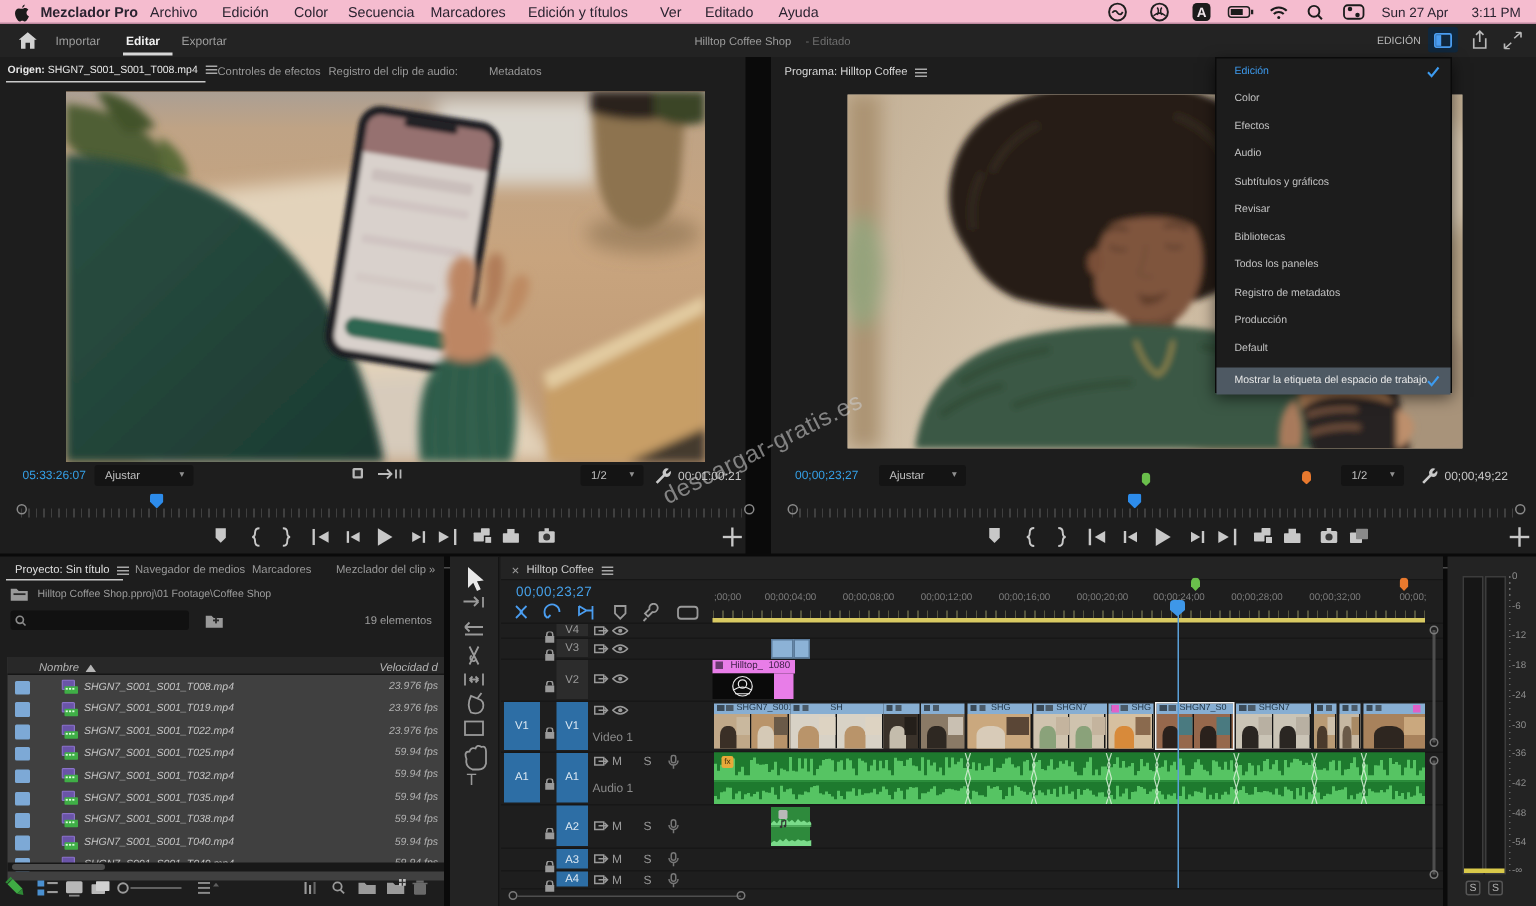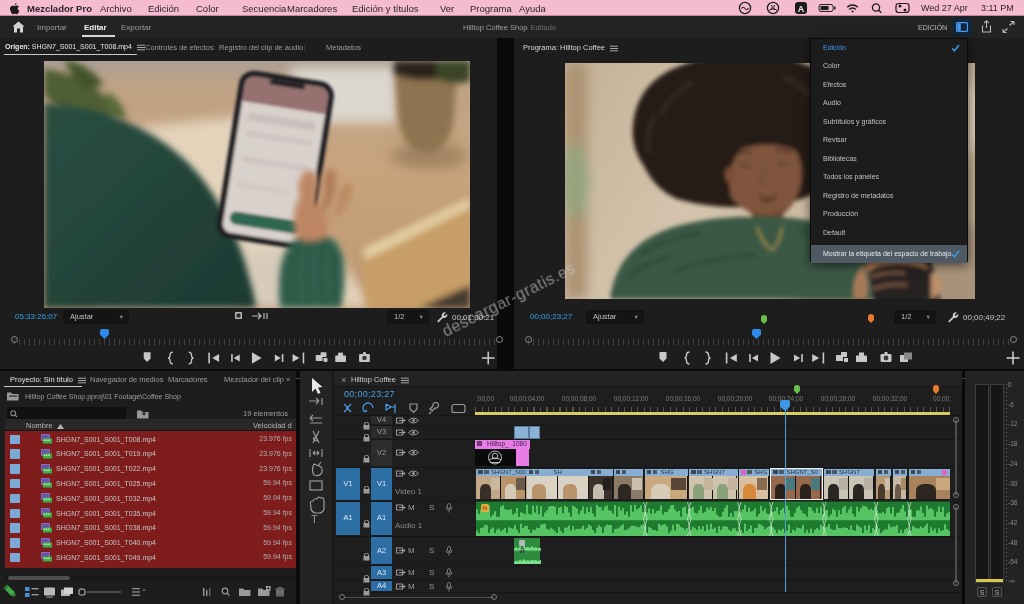--- a/index.html
+++ b/index.html
@@ -55,27 +55,27 @@
     <svg class="abs" style="left:8px; top:2px;" width="13" height="13" viewBox="0 0 13 13">
       <path d="M6.7,3.2 c0.1,-1 0.8,-1.9 1.7,-2.2 c0.1,1 -0.3,1.9 -1.7,2.2 z
                M6.5,3.9 c0.8,0 1.4,-0.5 2.3,-0.5 c0.8,0 1.6,0.4 2.1,1.1 c-1.8,1.1 -1.5,3.6 0.4,4.4
                c-0.3,0.9 -0.9,2.1 -1.7,2.9 c-0.6,0.6 -1.2,0.6 -1.8,0.3 c-0.6,-0.3 -1.2,-0.3 -1.9,0
                c-0.7,0.3 -1.2,0.3 -1.8,-0.3 C2.9,10.5 2,8.4 2,6.8 c0,-2 1.3,-3.1 2.6,-3.1 c0.8,0 1.3,0.2 1.9,0.2 z" fill="#1b1b1b"></path>
     </svg>
     <div class="mi" style="left:27px; font-weight:bold;">Mezclador Pro</div>
     <div class="mi" style="left:100px;">Archivo</div>
     <div class="mi" style="left:148px;">Edición</div>
     <div class="mi" style="left:196px;">Color</div>
-    <div class="mi" style="left:242px;text-align:right;">Secuencia</div>
+    <div class="mi" style="left:232px;text-align:right;">Secuencia</div>
     <div class="mi" style="left:287px;">Marcadores</div>
     <div class="mi" style="left:352px;">Edición y títulos</div>
     <div class="mi" style="left:440px;">Ver</div>
-    <div class="mi" style="left:470px;">Programa</div>
+    <div class="mi" style="left:470px;">Editado</div>
     <div class="mi" style="left:519px;">Ayuda</div>
-    <div class="mi" style="left:921px; font-size:9px; top:3px;">Wed 27 Apr</div>
+    <div class="mi" style="left:921px; font-size:9px; top:3px;">Sun 27 Apr</div>
     <div class="mi" style="left:981px; font-size:9px; top:3px;">3:11 PM</div>
     <svg class="abs" style="left:736px; top:1px;" width="176" height="14" viewBox="0 0 176 14">
       <g fill="none" stroke="#1f1f1f" stroke-width="1.3">
         <circle cx="9" cy="7" r="5.6"></circle>
         <path d="M5.5,7.5 q2,-2.5 3.5,0 q1.8,2.5 3.5,-0.5" stroke-width="1.2"></path>
         <circle cx="37" cy="7" r="5.6"></circle>
         <path d="M33,9.5 q4,-3.5 8,0 M35.5,4 q1.5,2 0,5 M38.5,4 q-1.5,2 0,5" stroke-width="1"></path>
       </g>
       <rect x="59" y="1" width="12" height="12" rx="3" fill="#1b1b1b"></rect>
       <text x="65" y="10.5" font-size="9" font-weight="bold" fill="#f0e6ec" text-anchor="middle" font-family="Liberation Sans">A</text>
@@ -102,21 +102,21 @@
 
   <div id="topbar">
     <svg class="abs" style="left:12px; top:5px;" width="13" height="12" viewBox="0 0 13 12">
       <path d="M6.5,0.5 L12.5,5.5 L11,5.5 L11,11.5 L8,11.5 L8,7.5 L5,7.5 L5,11.5 L2,11.5 L2,5.5 L0.5,5.5 Z" fill="#d2d2d2"></path>
     </svg>
     <div class="t" style="left:37px;">Importar</div>
     <div class="t" style="left:84px; color:#f2f2f2; font-weight:bold;">Editar</div>
     <div class="abs" style="left:82px; top:19px; width:33px; height:2px; background:#d8d8d8;"></div>
     <div class="t" style="left:121px;">Exportar</div>
     <div class="t" style="left:463px; font-size:7.5px;">Hilltop Coffee Shop</div>
-    <div class="t" style="left:526px; color:#6f6f6f; font-size:7.5px;">- Editado</div>
+    <div class="t" style="left:537px; color:#6f6f6f; font-size:7.5px;">- Editado</div>
     <div class="t" style="left:918px; font-size:7px; top:8px; color:#b9b9b9;">EDICIÓN</div>
     <div class="abs" style="left:952px; top:2px; width:20px; height:17px; background:#10273c; border-radius:2px;"></div>
     <svg class="abs" style="left:956px; top:6px;" width="12" height="10" viewBox="0 0 12 10">
       <rect x="0.6" y="0.6" width="10.8" height="8.8" rx="1" fill="none" stroke="#4a9df0" stroke-width="1.2"></rect>
       <rect x="1.4" y="1.4" width="3.4" height="7.2" fill="#4a9df0"></rect>
     </svg>
     <svg class="abs" style="left:980px; top:4px;" width="13" height="13" viewBox="0 0 13 13">
       <path d="M2.5,5.5 L2.5,12 L10.5,12 L10.5,5.5" fill="none" stroke="#b9b9b9" stroke-width="1.1"></path>
       <path d="M6.5,8 L6.5,1 M4,3.2 L6.5,0.8 L9,3.2" fill="none" stroke="#b9b9b9" stroke-width="1.1"></path>
     </svg>
@@ -381,21 +381,21 @@
           <path d="M5,5 l2,2" stroke="#8a8a8a" stroke-width="1.1"></path>
         </svg>
     </div>
     <svg class="abs" style="left:137px; top:38px;" width="12" height="10" viewBox="0 0 12 10">
       <path d="M0,1.5 h4 l1.5,1.5 h6 v6.5 h-11.5 z" fill="#9a9a9a"></path>
         <rect x="5" y="4" width="4" height="1.2" fill="#2a2a2a"></rect>
         <rect x="6.4" y="2.6" width="1.2" height="4" fill="#2a2a2a"></rect>
     </svg>
     <div class="abs" style="left:230px; top:38px; width:58px; text-align:right; font-size:7.5px; color:#9d9d9d;">19 elementos</div>
 
-    <div class="abs" style="left:5px; top:48px; width:291px; height:149px; background:#7f1d1d;">
+    <div class="abs" style="left:5px; top:67px; width:291px; height:149px; background:#404040;font-style:italic;">
       <div class="abs" style="left:0; top:0; width:291px; height:12px; background:#282828; border-bottom:1px solid #161616;">
         <span class="abs" style="left:21px; top:2px; font-size:7.5px; color:#b5b5b5;">Nombre&nbsp; <svg width="7" height="5" viewBox="0 0 7 5" style="vertical-align:middle;">
               <path d="M3.5,0 L7,5 L0,5 z" fill="#b5b5b5"></path>
             </svg></span>
         <span class="abs" style="left:248px; top:2px; font-size:7.5px; color:#b5b5b5;">Velocidad d</span>
       </div>
       <div class="abs" style="left:0; top:13.0px; width:291px; height:14.8px;">
         <div class="abs" style="left:5px; top:2.5px; width:9.5px; height:9.5px; background:#7da9d6; border-radius:1px;"></div>
         <svg class="abs" style="left:36px; top:2px;" width="11" height="10" viewBox="0 0 11 10">
             <rect x="0" y="0" width="9" height="7" rx="1" fill="#8a72c8"></rect>

